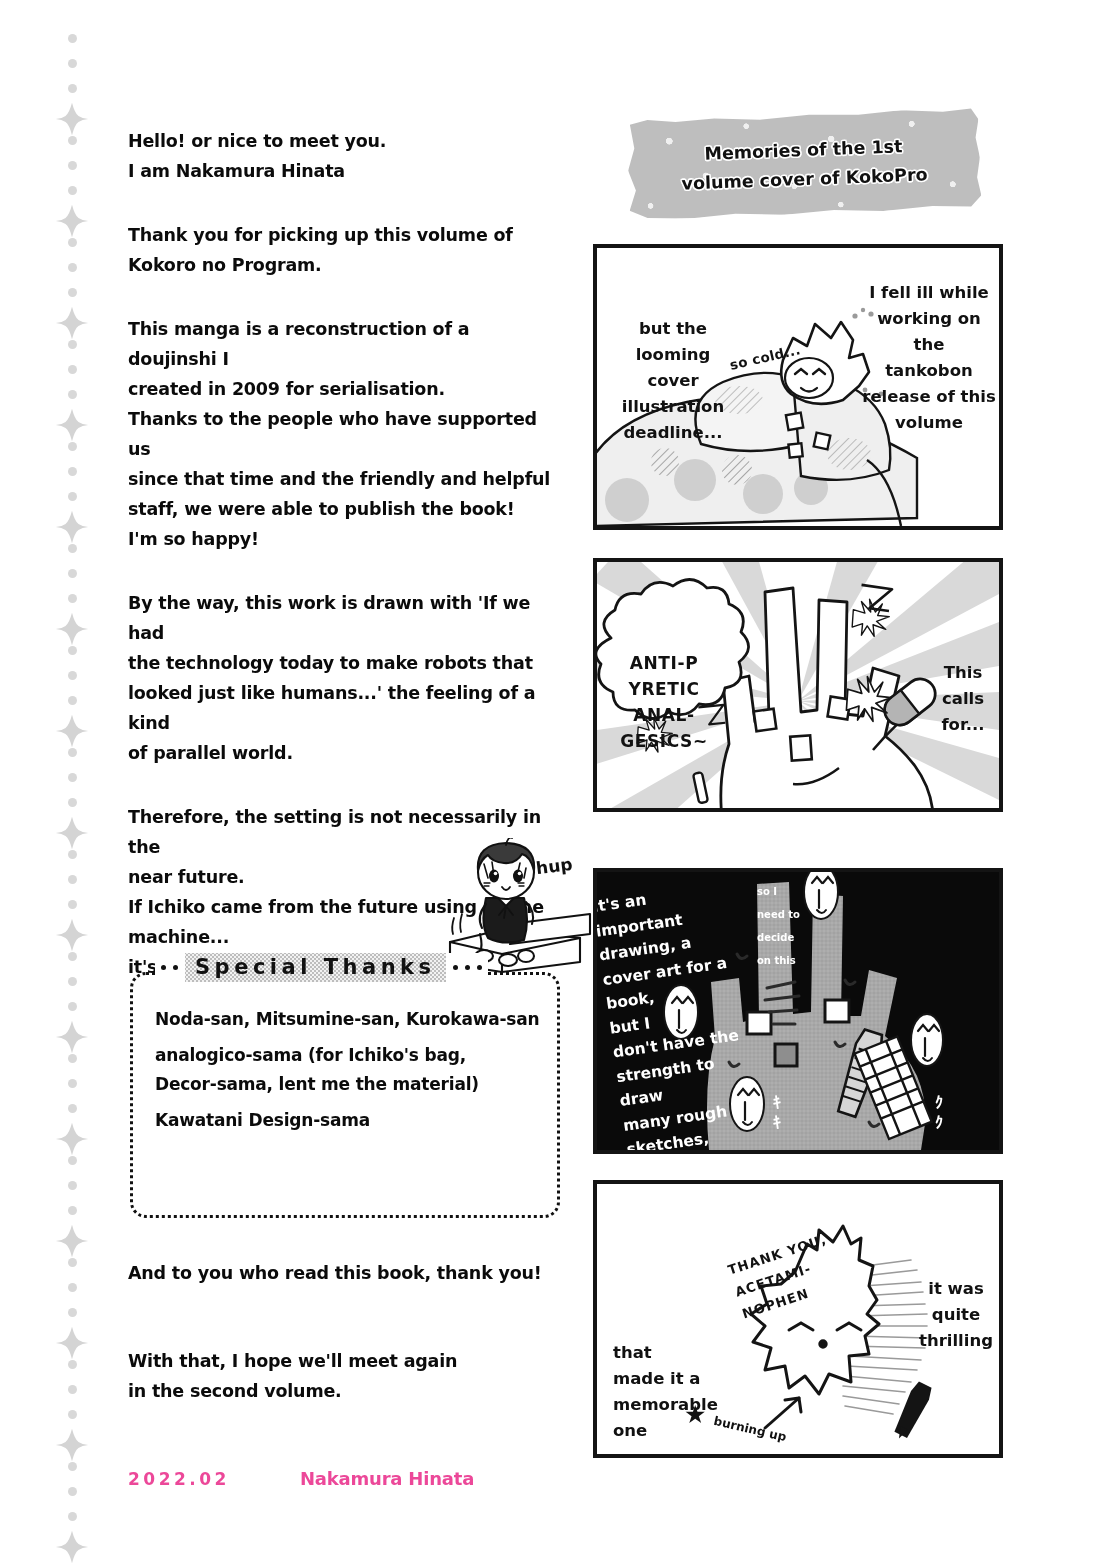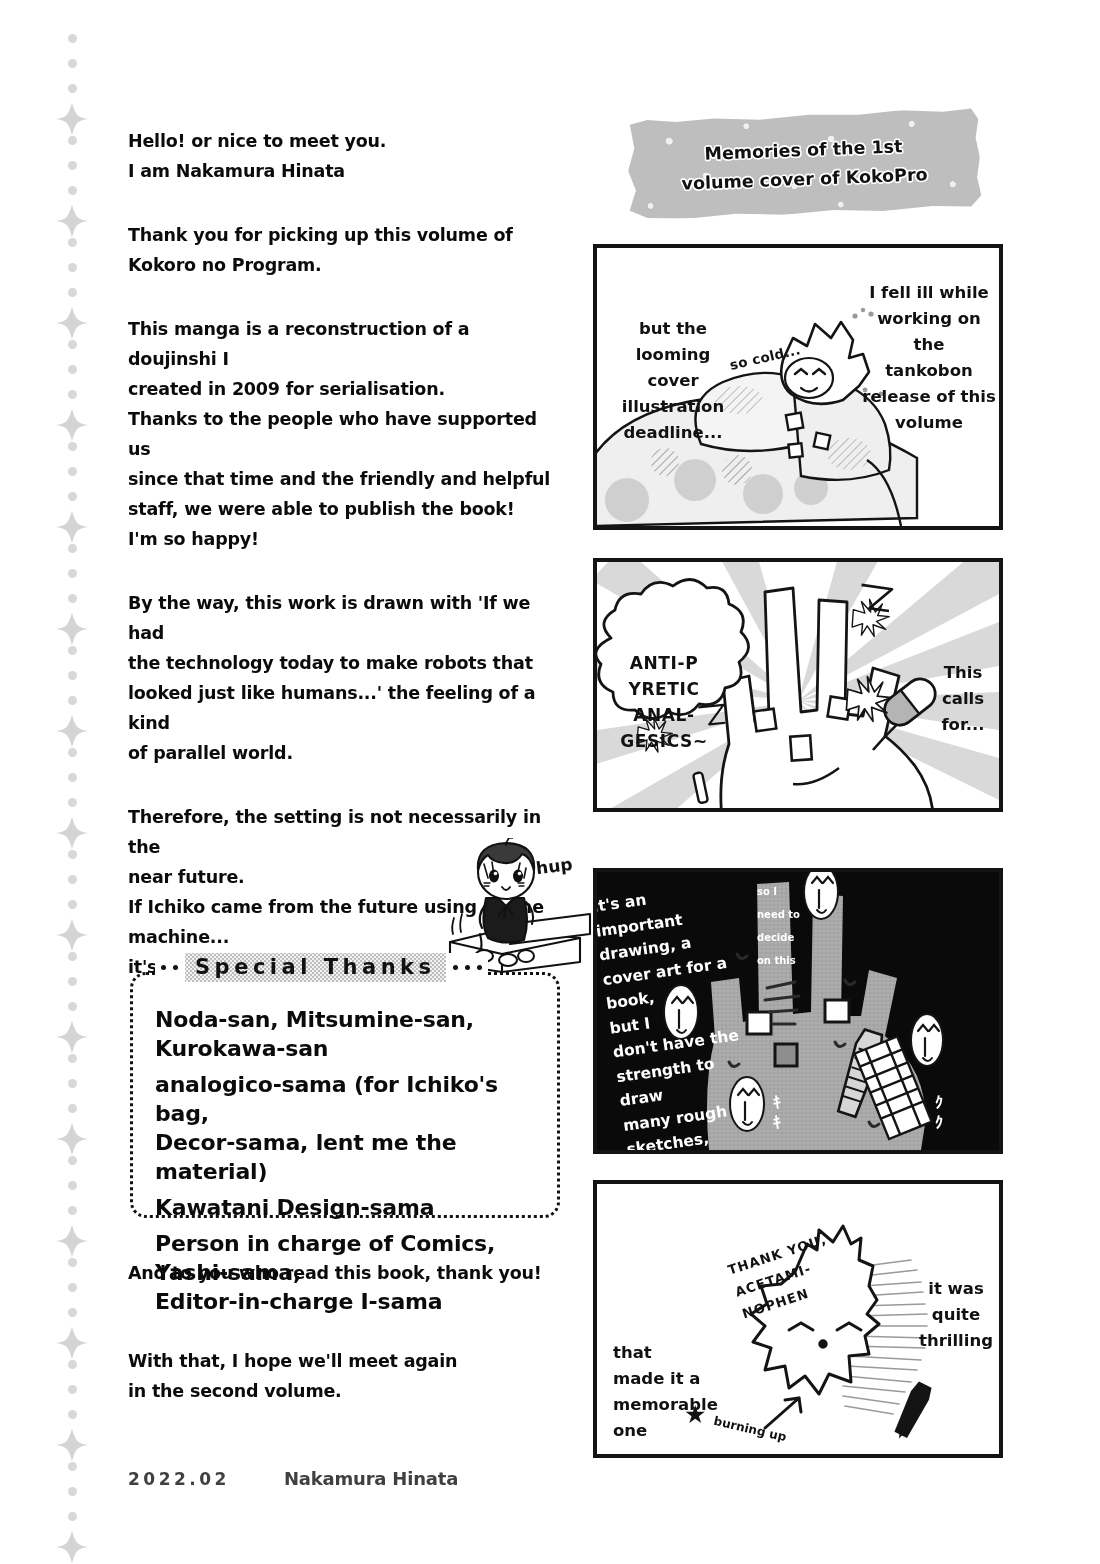--- a/index.html
+++ b/index.html
@@ -120,44 +120,44 @@
     background-color: #f2f2f2;
   }
   #thanks-list {
     position: absolute;
     left: 22px;
     top: 30px;
     width: 392px;
   }
   .thanks-line {
     font-weight: 700;
-    font-size: 22px;
+    font-size: 17px;
     line-height: 29px;
     color: #0b0b0b;
     letter-spacing: -0.2px;
     white-space: pre-line;
   }
   .thanks-line + .thanks-line { margin-top: 7px; }
 
   
   #closing {
     position: absolute;
     left: 128px;
     top: 1258px;
     width: 430px;
   }
   #signature {
     position: absolute;
     left: 128px;
     top: 1468px;
     display: flex;
     align-items: baseline;
-    gap: 14px;
+    gap: 30px;
     font-weight: 700;
-    color: #404040;
+    color: #ec4899;
   }
   #sig-date { font-size: 17px; letter-spacing: 3.5px; }
   #sig-name { font-size: 18px; letter-spacing: -0.2px; margin-left: 40px; }
 
   
   #washi-tape {
     position: absolute;
     left: 628px;
     top: 114px;
     width: 352px;
@@ -484,22 +484,20 @@
           <i></i>
           <i></i>
           <i></i>
         </span>
     </div>
     <div id="thanks-list">
       <p class="thanks-line">Noda-san, Mitsumine-san, Kurokawa-san</p>
       <p class="thanks-line">analogico-sama (for Ichiko's bag,
 Decor-sama, lent me the material)</p>
       <p class="thanks-line">Kawatani Design-sama</p>
-      <p class="thanks-line">Person in charge of Comics, Yashi-sama,
-Editor-in-charge I-sama</p>
     </div>
   </div>
 
   <div id="closing">
     <p class="para gap-lg">And to you who read this book, thank you!</p>
     <p class="para">With that, I hope we'll meet again
 in the second volume.</p>
   </div>
 
   <div id="signature">

